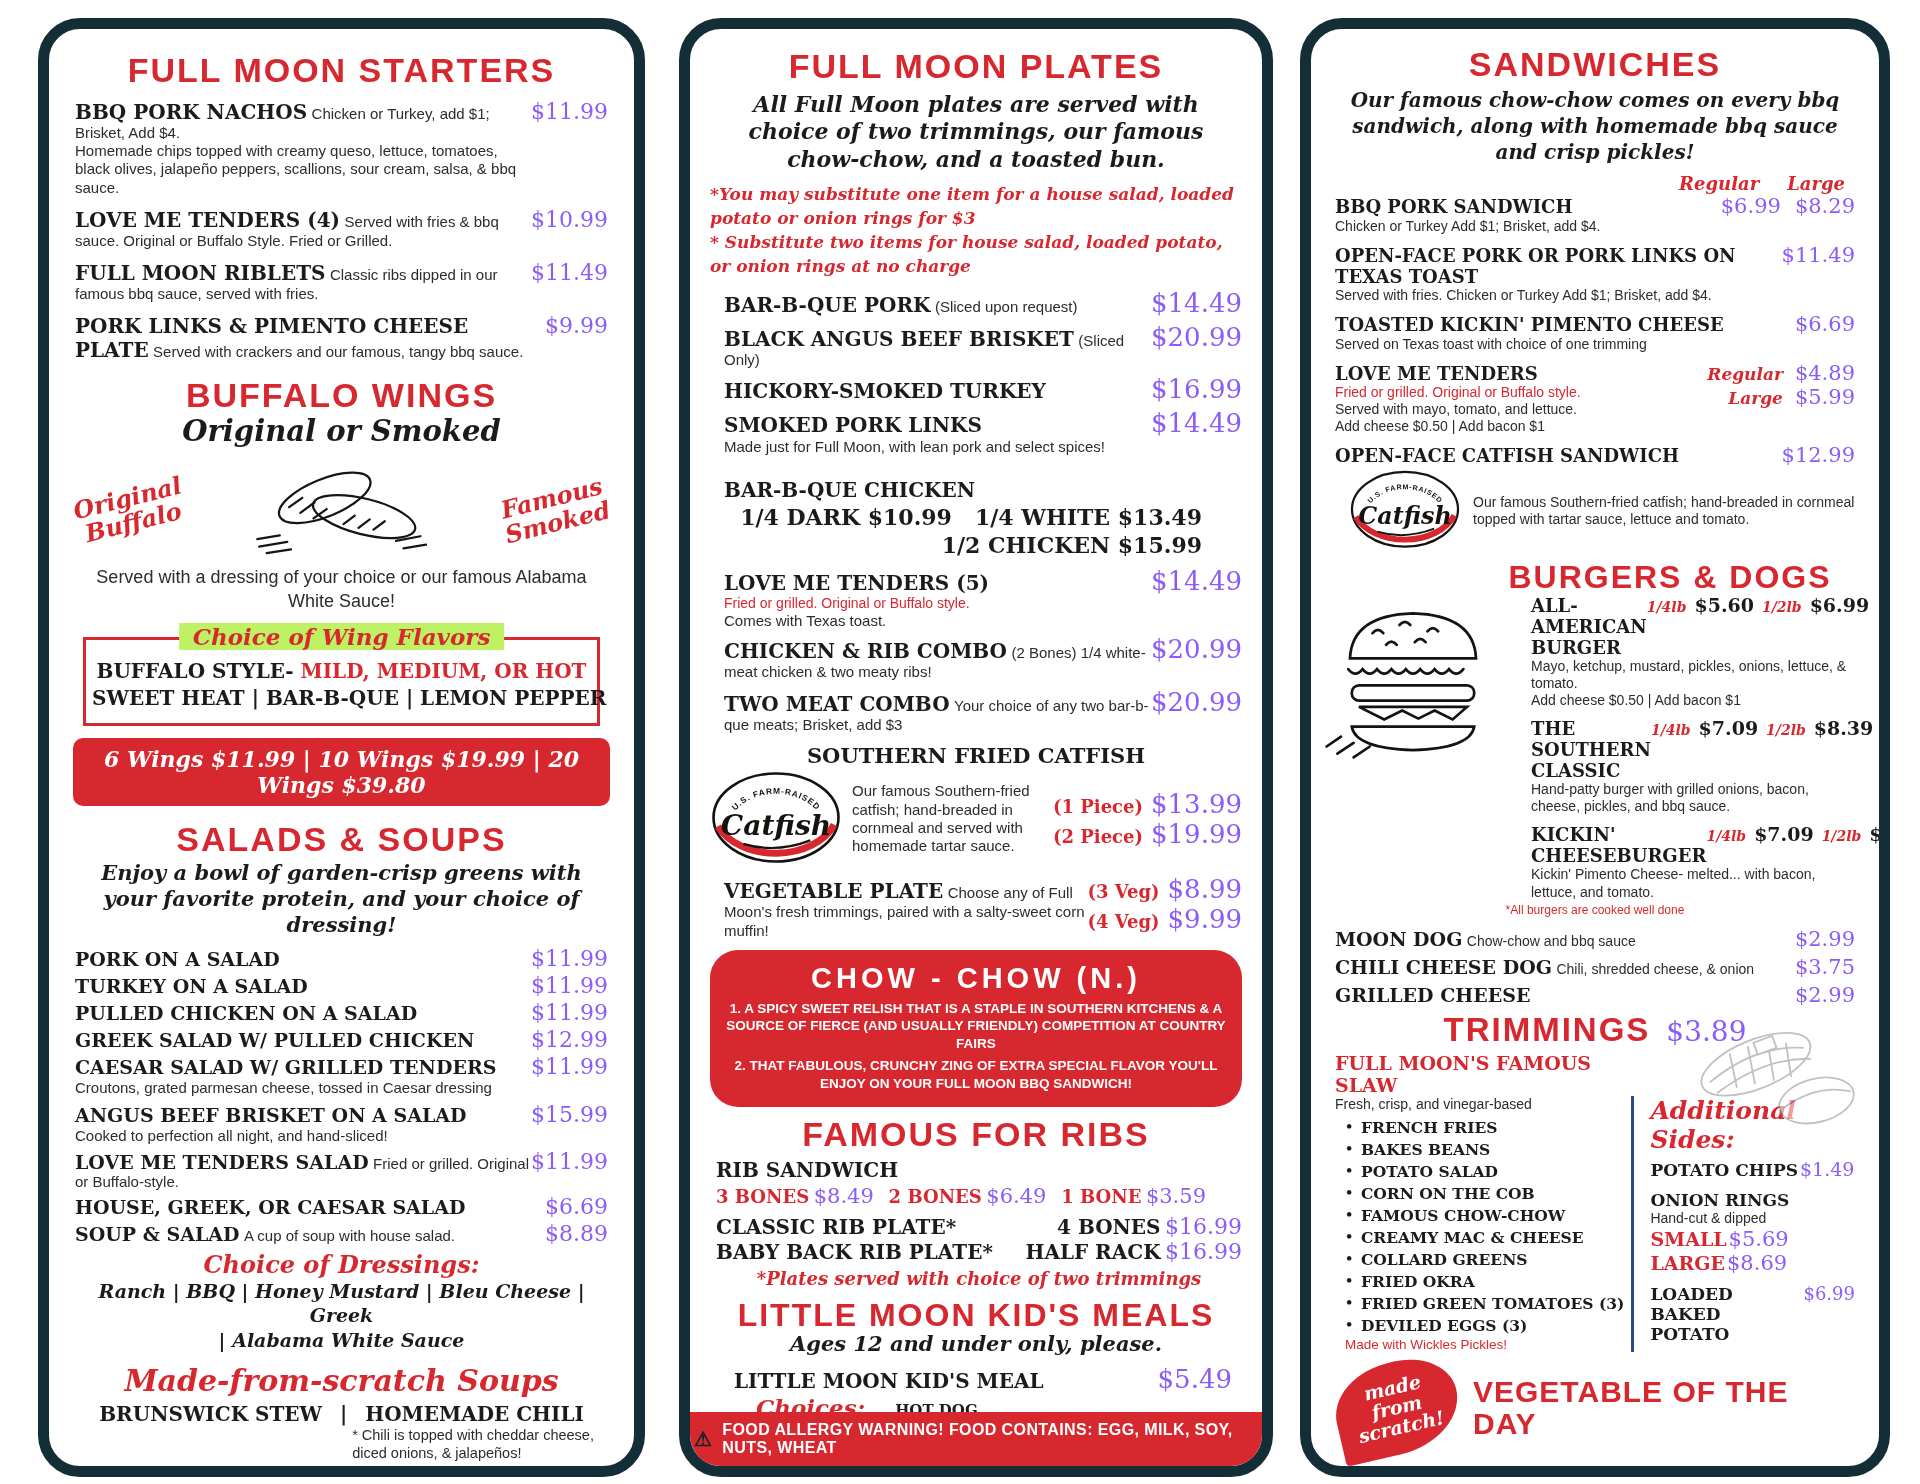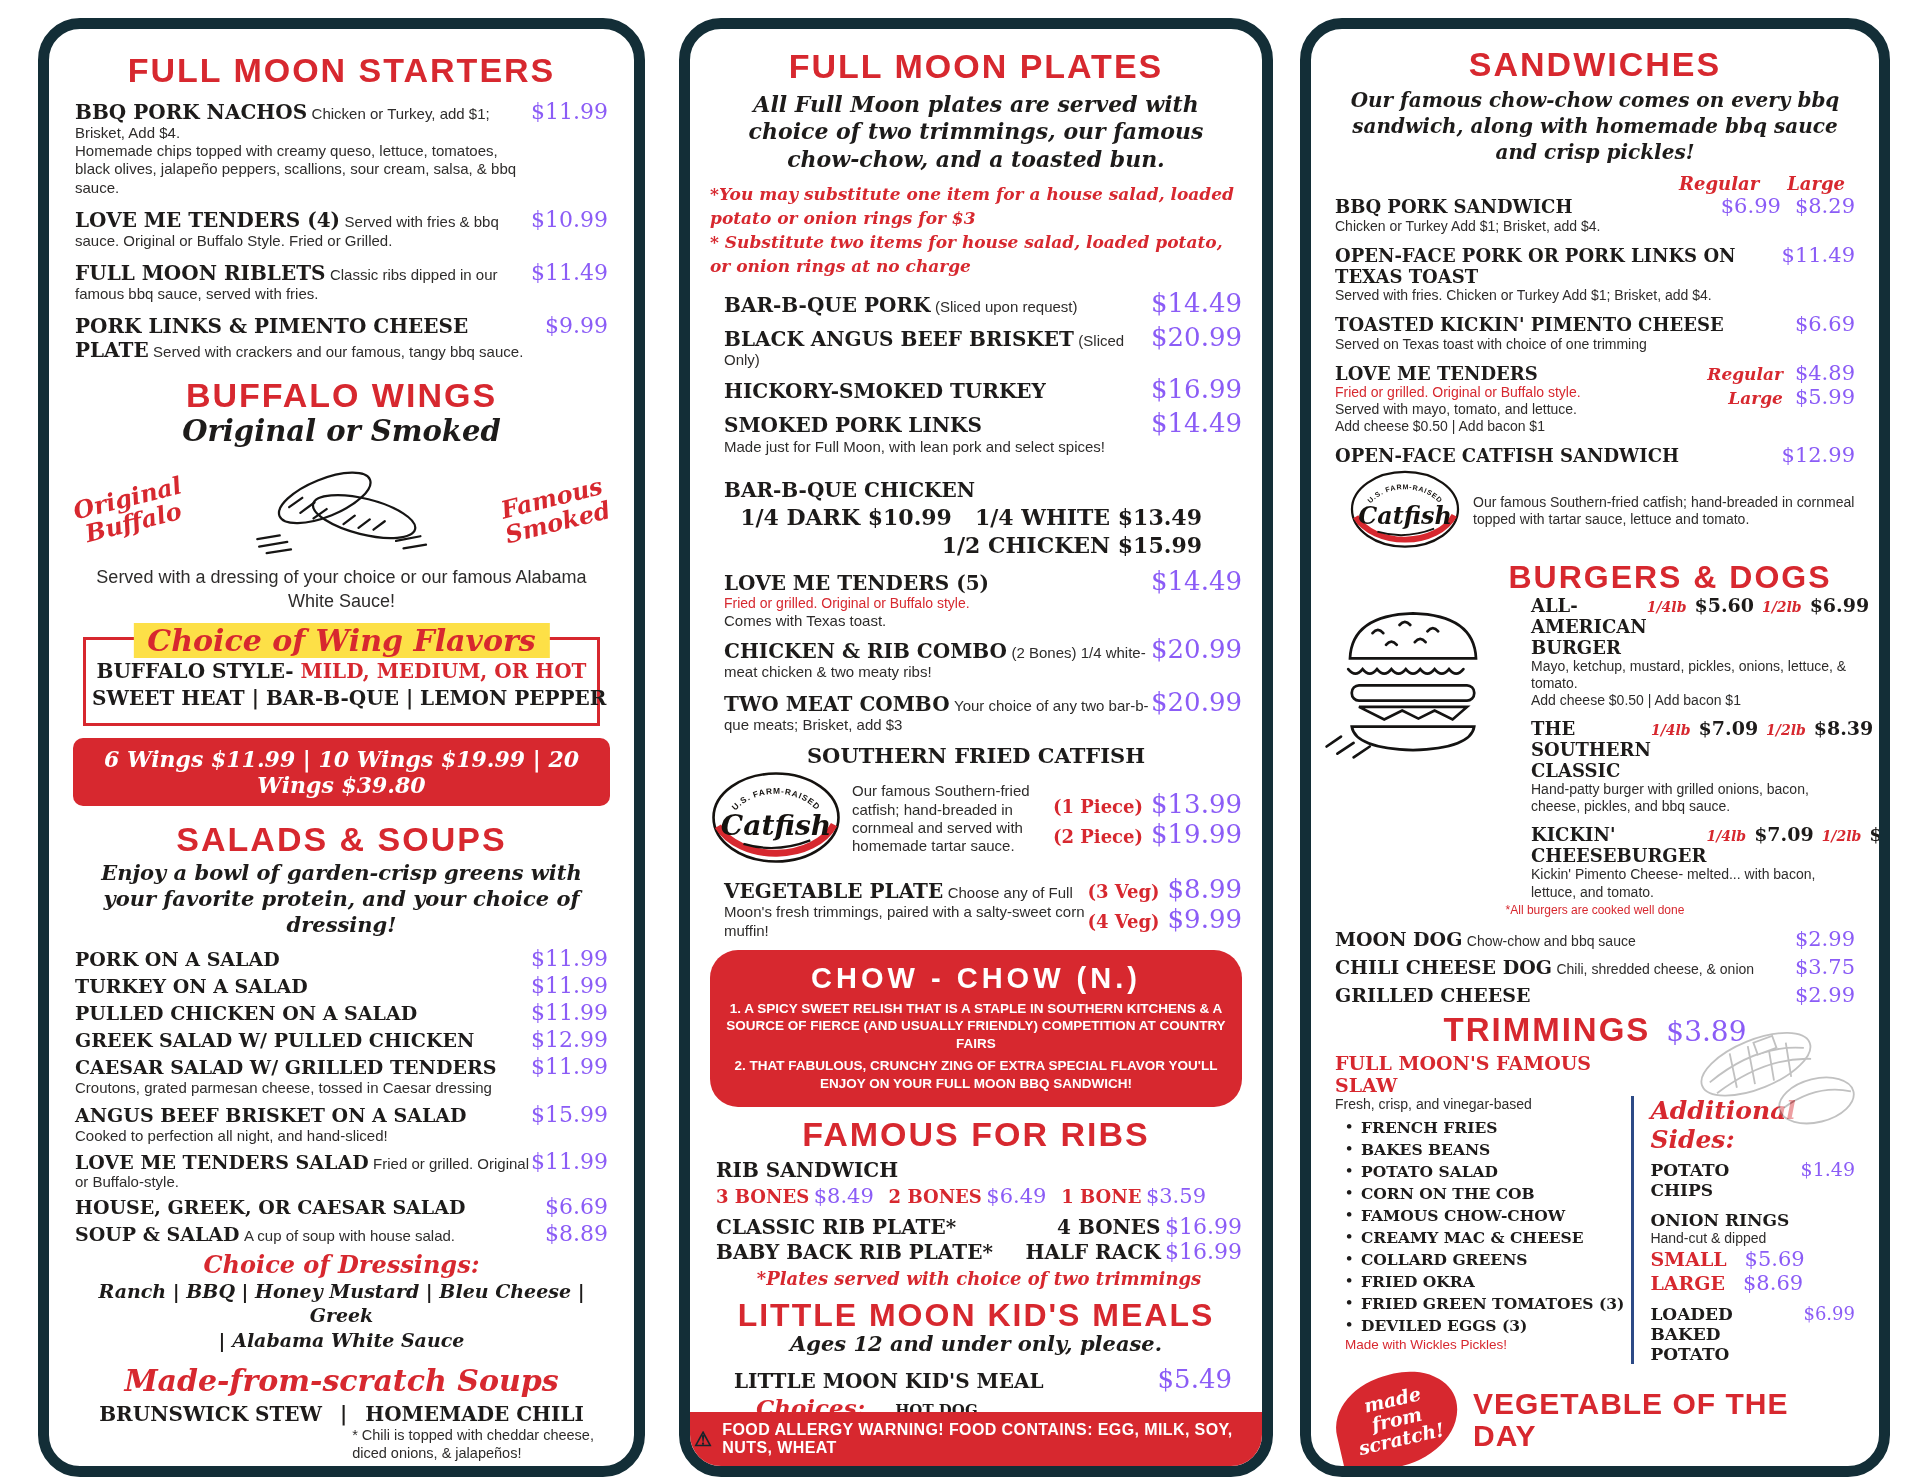--- a/index.html
+++ b/index.html
@@ -19,21 +19,21 @@
   .it{margin-bottom:10px}
   .script{font-family:"DejaVu Serif",serif;font-style:italic;font-weight:700}
   .center{text-align:center}
   .red{color:var(--red)}
   .prelines{white-space:pre-line}
   
   .wings-art{display:flex;align-items:center;justify-content:space-between;margin:10px 0 2px}
   .wlab{transform:rotate(-14deg);font-size:24px;line-height:1.05;text-align:center;white-space:pre-line}
   .wnote{font-size:18px;text-align:center;line-height:1.3;color:#2e2c2b;margin:4px 8px 0}
   .flavbox{border:3px solid var(--red);margin:24px 8px 0;padding:16px 6px 10px;position:relative;text-align:center}
-  .flavtitle{position:absolute;top:-17px;left:50%;transform:translateX(-50%);background:#fde047;padding:0 14px;font-size:30px;white-space:nowrap}
+  .flavtitle{position:absolute;top:-17px;left:50%;transform:translateX(-50%);background:#bef264;padding:0 14px;font-size:23px;white-space:nowrap}
   .flavline{font-family:"DejaVu Serif",serif;font-weight:700;font-size:20px;margin:3px 0;white-space:nowrap}
   .banner{background:var(--red);color:#fff;border-radius:10px;text-align:center;font-family:"DejaVu Serif",serif;font-style:italic;font-weight:700;font-size:22px;padding:8px 4px;margin:12px -2px 0}
   .srow{margin-bottom:2px}
   .srow .name{font-size:19px}
   .sdesc{margin:-2px 0 4px}
   .dresshead{font-size:24px;margin-top:4px}
   .dresslines{font-size:19px;line-height:1.3}
   .souphead{font-size:30px;margin:10px 0 4px}
   .souprow{display:flex;justify-content:center;gap:18px;font-family:"DejaVu Serif",serif;font-weight:700;font-size:20px}
   .chilinote{font-size:14.5px;line-height:1.25;margin-left:52%;white-space:pre-line}
@@ -84,21 +84,21 @@
   .trimhead .price{font-size:28px}
   .trimwrap{display:flex;margin-top:4px;position:relative}
   .tleft{width:57%}
   .tright{width:43%;border-left:3px solid var(--div);padding-left:16px;margin-top:44px}
   .slawname{font-family:"DejaVu Serif",serif;font-weight:700;font-size:19px;color:var(--red)}
   .tlist{list-style:none;margin:4px 0 0 10px}
   .tlist li{font-family:"DejaVu Serif",serif;font-weight:700;font-size:15.5px;line-height:1.42;position:relative;padding-left:16px}
   .tlist li::before{content:"•";position:absolute;left:0;font-size:13px;top:1px}
   .wickles{color:var(--red);font-size:13.5px;margin-left:10px}
   .sideshead{font-size:25px;color:var(--red);margin-bottom:4px}
-  .siderow{display:flex;gap:18px;align-items:baseline}
+  .siderow{display:flex;gap:2px;align-items:baseline}
   .sidename{font-family:"DejaVu Serif",serif;font-weight:700;font-size:17px}
   .sidesize{font-family:"DejaVu Serif",serif;font-weight:700;font-size:19px;color:var(--red)}
   .corn{position:absolute;right:-14px;top:-46px;opacity:.55}
   .vegheadrow{display:flex;align-items:center;gap:14px;margin-top:10px}
   .bubble{background:var(--red);color:#fff;width:124px;height:92px;border-radius:54% 46% 58% 4%;transform:rotate(-13deg);display:flex;align-items:center;justify-content:center;text-align:center;font-family:"DejaVu Serif",serif;font-style:italic;font-weight:700;font-size:19px;line-height:1.05;padding:8px;flex:0 0 auto}
   .vegtitle{font-size:30px;text-align:left;letter-spacing:1px}
 </style>
 </head>
 <body>
 

